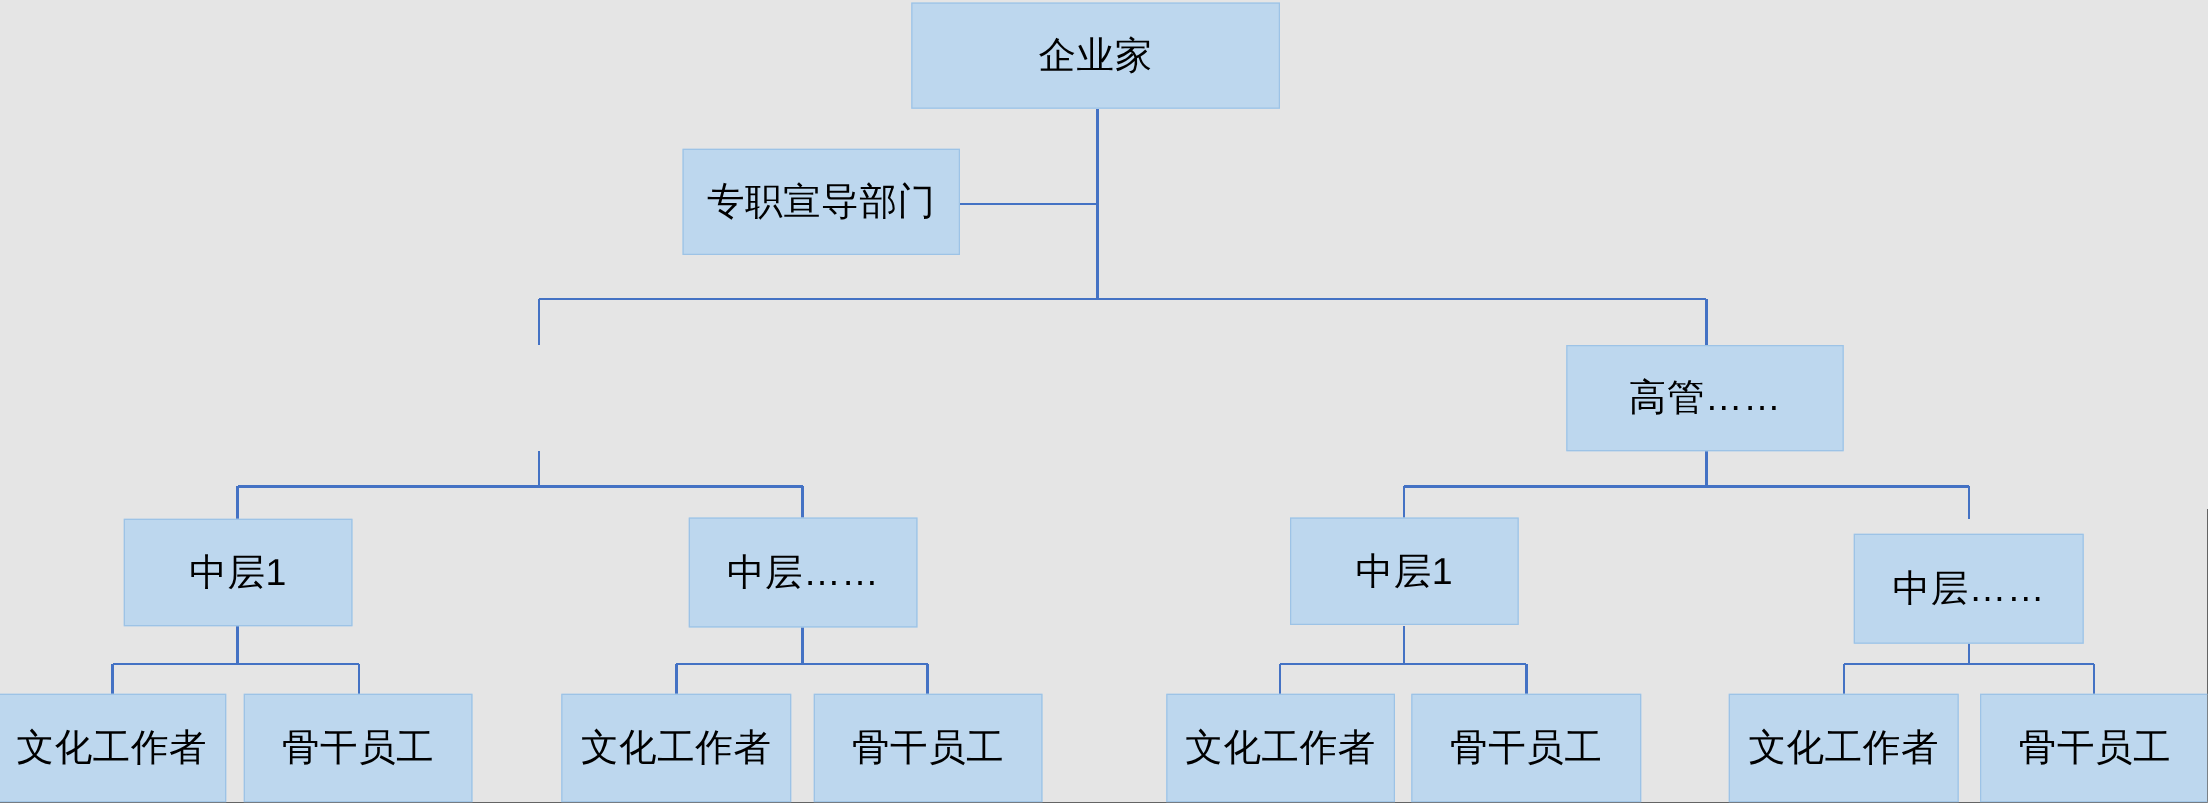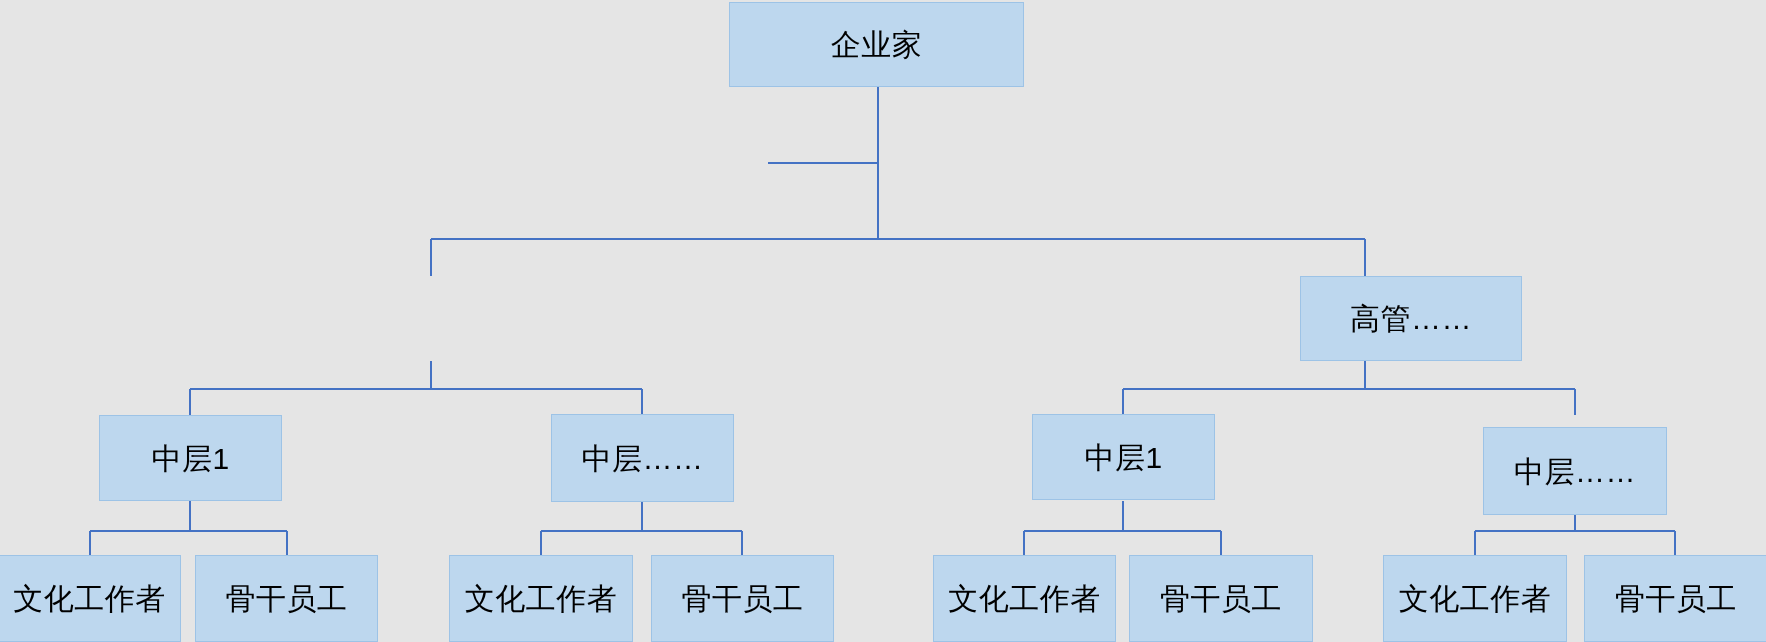--- a/index.html
+++ b/index.html
@@ -89,22 +89,25 @@
       <line x1="1475" y1="531" x2="1675" y2="531"></line>
       <line x1="1475" y1="531" x2="1475" y2="555"></line>
       <line x1="1675" y1="531" x2="1675" y2="555"></line>
     </g>
   </svg>
 
   <div class="node-box" style="left:729px; top:2px; width:295px; height:85px;">
     <span class="node-label">企业家</span>
   </div>
 
+  <div class="node-box" style="left:546px; top:119px; width:222px; height:85px;">
+    <span class="node-label">专职宣导部门</span>
+  </div>
 
-  <div class="node-box" style="left:1253px; top:276px; width:222px; height:85px;margin-left:47px;">
+  <div class="node-box" style="left:1253px; top:276px; width:222px; height:85px;">
     <span class="node-label">高管……</span>
   </div>
 
   <div class="node-box" style="left:99px; top:415px; width:183px; height:86px;">
     <span class="node-label">中层1</span>
   </div>
   <div class="node-box" style="left:551px; top:414px; width:183px; height:88px;">
     <span class="node-label">中层……</span>
   </div>
   <div class="node-box" style="left:1032px; top:414px; width:183px; height:86px;">

